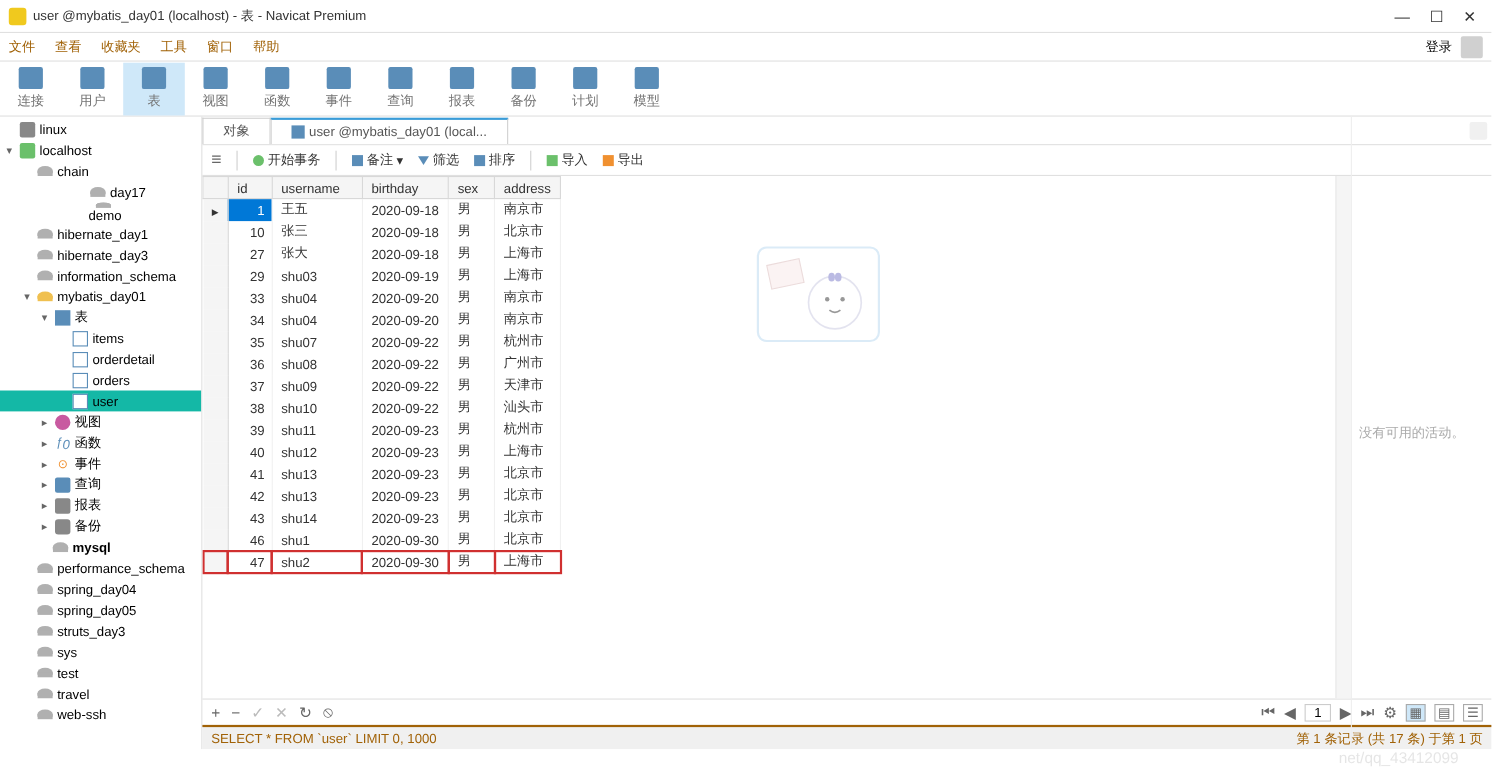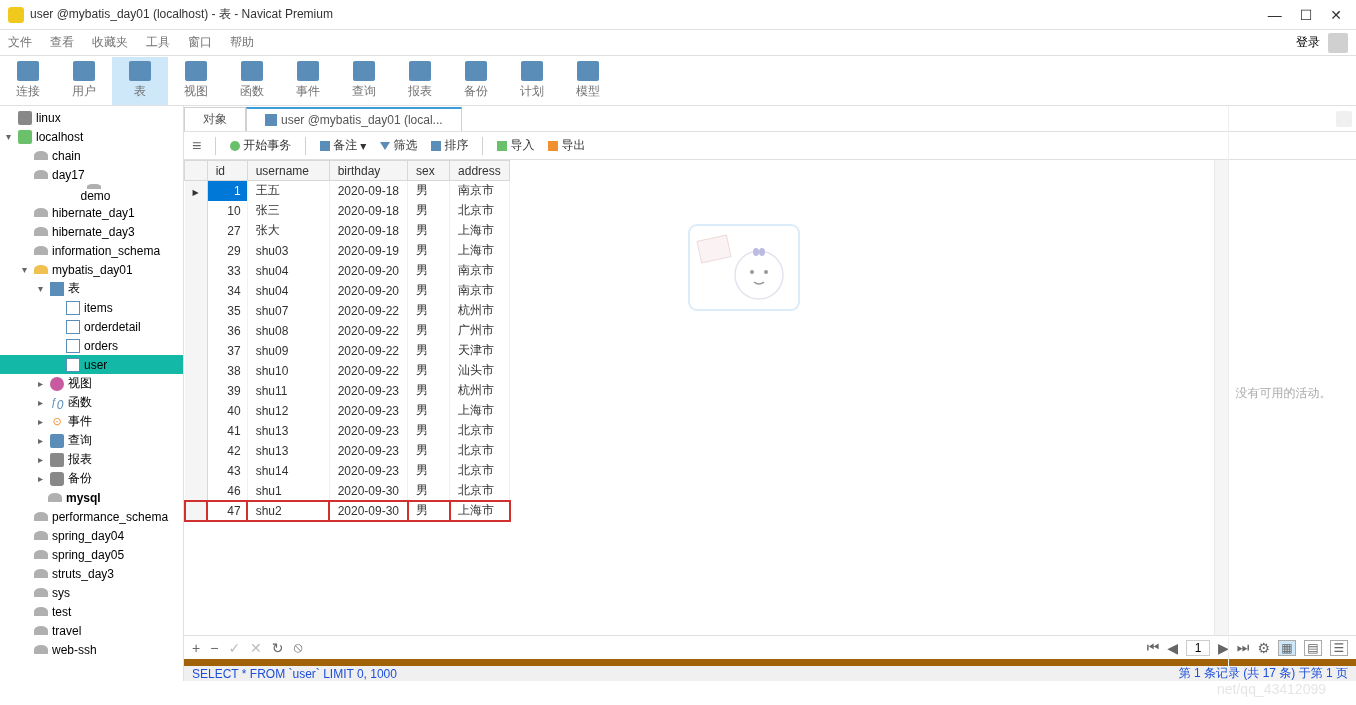--- a/index.html
+++ b/index.html
@@ -3,21 +3,21 @@
 <meta charset="utf-8">
 <style>
 * { margin: 0; padding: 0; box-sizing: border-box; font-family: "Microsoft YaHei", "Segoe UI", sans-serif; font-size: 12px; }
 body { background: #fff; width: 1356px; height: 705px; overflow: hidden; position: relative; }
 .titlebar { height: 30px; display: flex; align-items: center; padding: 0 8px; border-bottom: 1px solid #e0e0e0; }
 .titlebar .app-icon { width: 16px; height: 16px; background: #f0c91e; border-radius: 3px; margin-right: 6px; }
 .titlebar .title { color: #333; flex: 1; }
 .titlebar .win-controls { display: flex; gap: 18px; margin-right: 6px; }
 .titlebar .win-controls span { cursor: pointer; font-size: 14px; color: #333; }
 .menubar { height: 26px; display: flex; align-items: center; padding: 0 8px; gap: 18px; border-bottom: 1px solid #e0e0e0; }
-.menubar .menu-item { color: #737373; cursor: pointer; }
+.menubar .menu-item { color: #a16207; cursor: pointer; }
 .menubar .right { margin-left: auto; display: flex; align-items: center; gap: 8px; }
 .menubar .avatar { width: 20px; height: 20px; background: #d0d0d0; border-radius: 2px; }
 .toolbar { height: 50px; display: flex; align-items: center; border-bottom: 1px solid #e0e0e0; }
 .toolbar .tool-btn { width: 56px; height: 48px; display: flex; flex-direction: column; align-items: center; justify-content: center; gap: 2px; cursor: pointer; }
 .toolbar .tool-btn.active { background: #cfe8f9; }
 .toolbar .tool-icon { width: 22px; height: 20px; background: #5a8db8; border-radius: 2px; position: relative; }
 .toolbar .tool-btn .label { color: #737373; }
 .main { display: flex; height: 575px; position: relative; }
 .sidebar { width: 184px; border-right: 1px solid #e0e0e0; overflow-y: auto; padding: 2px 0; position: relative; }
 .tree-item { display: flex; align-items: center; height: 19px; padding-left: 6px; cursor: pointer; white-space: nowrap; }
@@ -62,21 +62,21 @@
 .col-birthday { width: 76px; }
 .col-sex { width: 42px; }
 .col-address { width: 60px; }
 .watermark { position: absolute; top: 50px; left: 500px; width: 120px; height: 110px; opacity: 0.5; }
 .watermark svg { width: 100%; height: 100%; }
 .footer-bar { height: 24px; border-top: 1px solid #e0e0e0; display: flex; align-items: center; padding: 0 8px; gap: 10px; color: #666; }
 .footer-bar .ctrl { cursor: pointer; font-size: 14px; }
 .footer-bar .right-ctrls { margin-left: auto; display: flex; align-items: center; gap: 8px; }
 .footer-bar .view-btn { width: 18px; height: 16px; border: 1px solid #aaa; display: flex; align-items: center; justify-content: center; cursor: pointer; }
 .footer-bar .view-btn.active { background: #cfe8f9; }
-.status-bar { height: 22px; background: #f0f0f0; border-top: 7px solid #a16207; display: flex; align-items: center; padding: 0 8px; color: #1d4ed8; }
+.status-bar { height: 22px; background: #f0f0f0; border-top: 2px solid #a16207; display: flex; align-items: center; padding: 0 8px; color: #a16207; }
 .status-bar .right { margin-left: auto; }
 .right-panel { position: absolute; right: 18px; top: 0; width: 110px; height: 100%; display: flex; align-items: center; justify-content: center; color: #aaa; border-left: 1px solid #eee; }
 .scroll-track { position: absolute; right: 128px; top: 0; width: 14px; height: 100%; background: #f5f5f5; border-left: 1px solid #e8e8e8; }
 .watermark-text { position: absolute; right: 30px; bottom: 8px; color: #ccc; font-size: 14px; opacity: 0.5; }
 </style>
 </head>
 <body>
 
 <div class="titlebar">
   <span class="app-icon"></span>
@@ -158,21 +158,21 @@
       <div class="tree-item" style="padding-left: 6px;">
         <span class="expand">▾</span>
         <span class="icon conn"></span>
         <span>localhost</span>
       </div>
       <div class="tree-item" style="padding-left: 22px; text-align: center;">
         <span class="expand"></span>
         <span class="icon db"></span>
         <span>chain</span>
       </div>
-      <div class="tree-item" style="padding-left: 22px;">
+      <div class="tree-item" style="padding-left: 22px; margin-left: 48px;">
         <span class="expand"></span>
         <span class="icon db"></span>
         <span>day17</span>
       </div>
       <div class="tree-item" style="padding-left: 8px; flex-direction: column;">
         <span class="expand"></span>
         <span class="icon db"></span>
         <span>demo</span>
       </div>
       <div class="tree-item" style="padding-left: 22px;">

